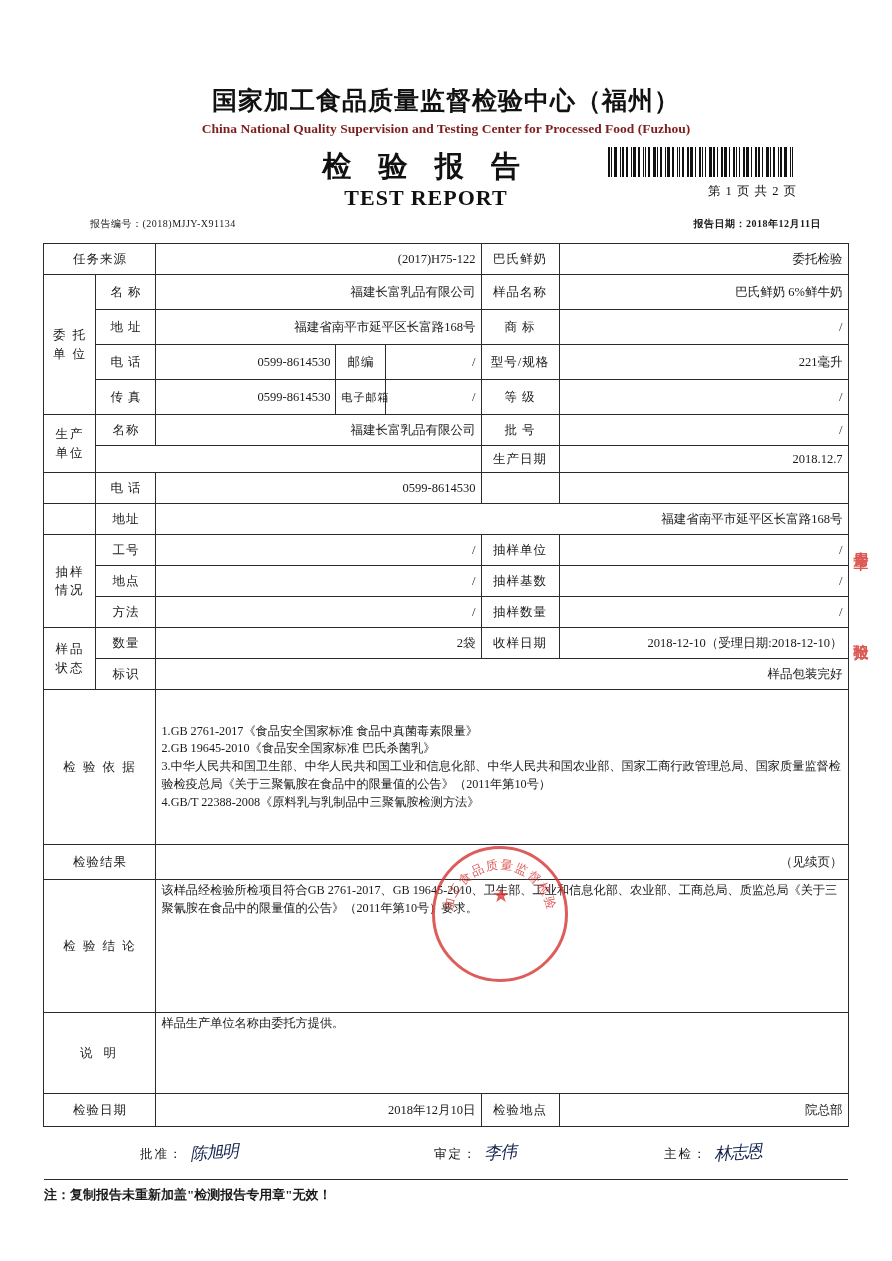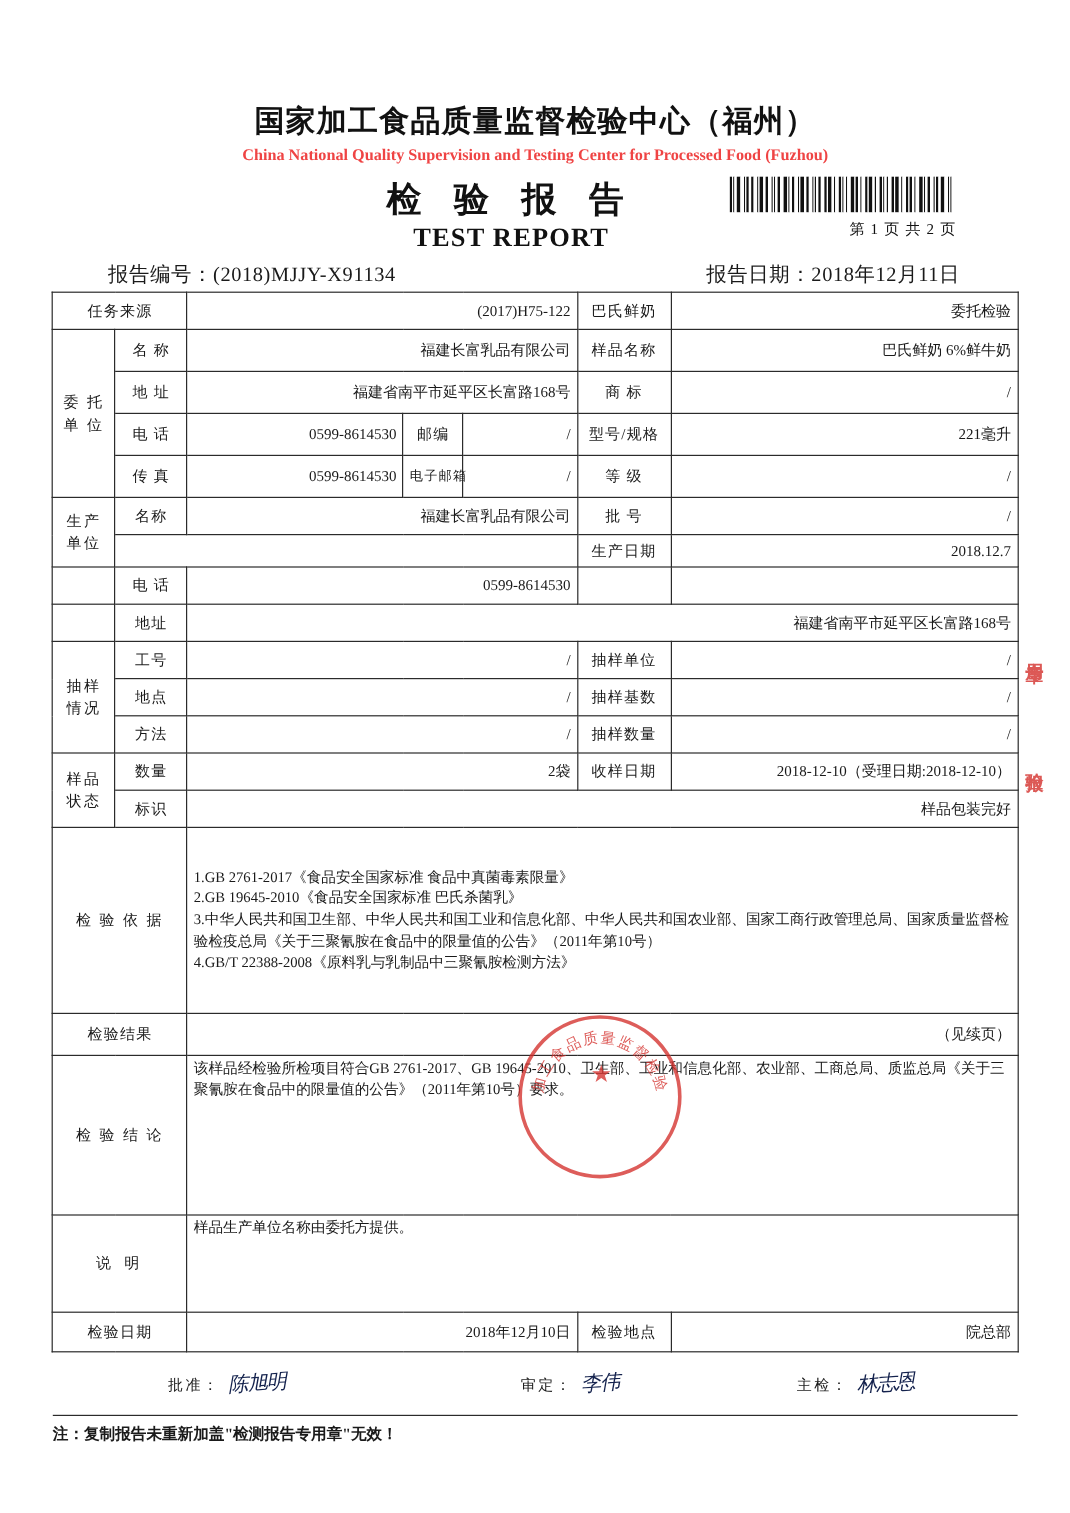--- a/index.html
+++ b/index.html
@@ -32,21 +32,21 @@
     font-size: 25px;
     font-weight: bold;
     letter-spacing: 1px;
     color: #111;
     font-family: "Liberation Serif", "DejaVu Serif", serif;
   }
   .org-en {
     font-size: 13.5px;
     font-weight: bold;
     margin-top: 4px;
-    color: #ef4444;
+    color: #7f1d1d;
     font-family: "Liberation Serif", "DejaVu Serif", serif;
   }
   .title-row {
     position: relative;
     margin-top: 10px;
     height: 66px;
   }
   .title-cn {
     font-size: 29px;
     font-weight: bold;
@@ -85,33 +85,34 @@
     font-size: 12.5px;
     letter-spacing: 1px;
     color: #111;
   }
 
   
   .meta-line {
     position: relative;
     height: 22px;
     margin-top: 4px;
-    font-size: 17px;
+    font-size: 10px;
   }
   .report-no {
     position: absolute;
     left: 90px;
     top: 0;
     letter-spacing: 0.5px;
   }
   .report-date {
     position: absolute;
-    right: 92px;
+    right: 71px;
     top: 0;
     letter-spacing: 0.5px;
+    font-weight: bold;
   }
 
   
   table.main {
     border-collapse: collapse;
     width: 804px;
     margin: 4px auto 0 auto;
     table-layout: fixed;
     font-size: 12.5px;
   }

